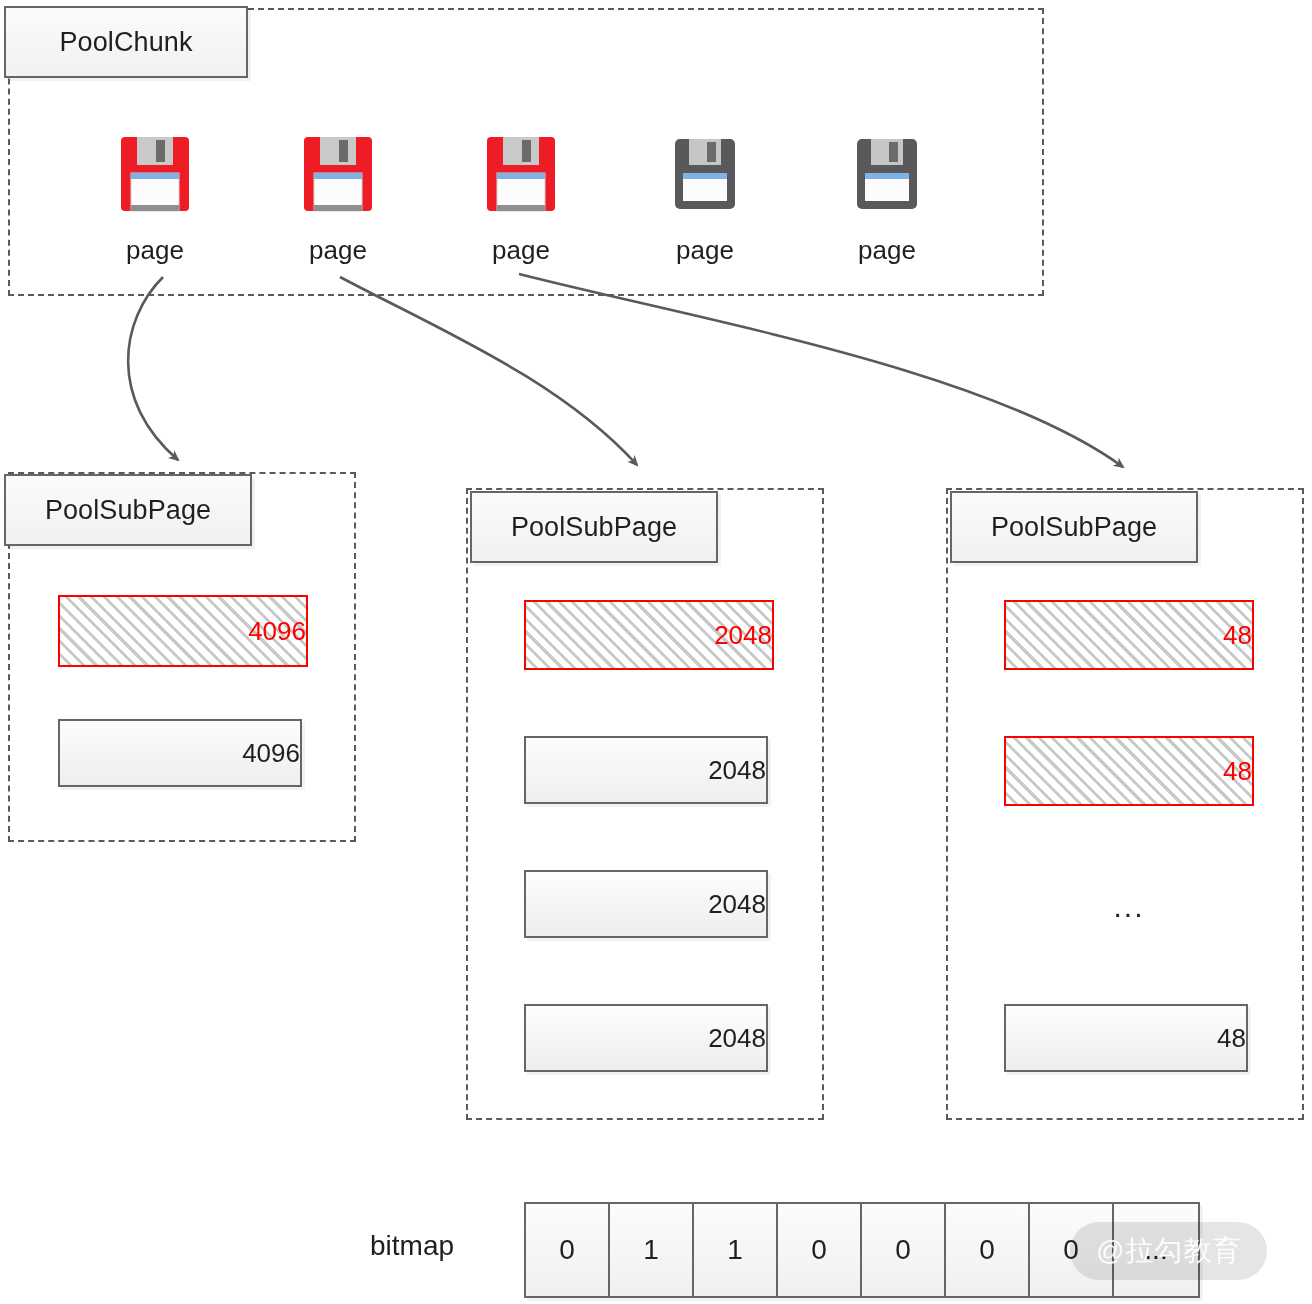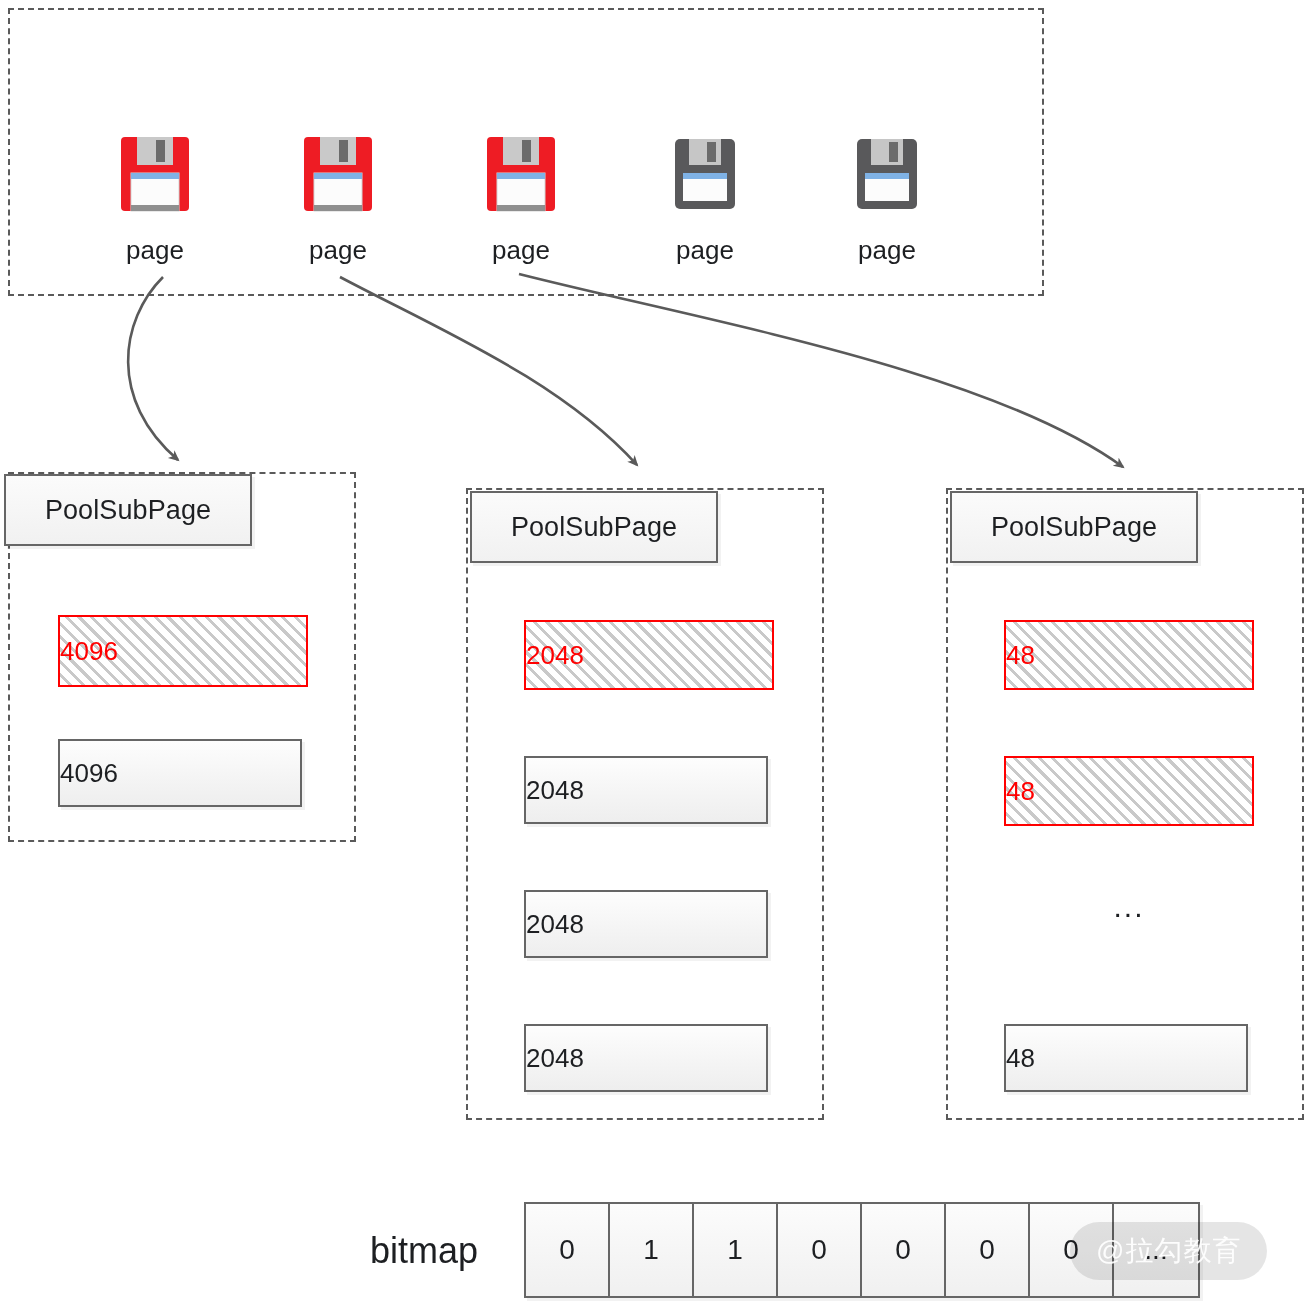--- a/index.html
+++ b/index.html
@@ -57,23 +57,22 @@
     display: block;
     margin: 0 auto;
   }
 
   
   .blk {
     position: absolute;
     box-sizing: border-box;
     display: flex;
     align-items: center;
-    justify-content: flex-start;
+    justify-content: flex-end;
     font-size: 26px;
-    margin-top: 20px;
   }
   .blk.free {
     border: 2px solid #666666;
     background: linear-gradient(180deg, #fdfdfd 0%, #eeeeee 100%);
     box-shadow: 3px 3px 0 rgba(0,0,0,0.05);
     color: #1d1f22;
   }
   .blk.used {
     border: 2px solid #ff0000;
     color: #ff0000;
@@ -91,21 +90,21 @@
     position: absolute;
     font-size: 30px;
     color: #1d1f22;
     text-align: center;
     letter-spacing: 2px;
   }
 
   
   .bitmap-label {
     position: absolute;
-    font-size: 36px;
+    font-size: 28px;
     color: #1d1f22;
   }
   .bitmap-row {
     position: absolute;
     display: flex;
     box-sizing: border-box;
     border: 2px solid #666666;
     background: linear-gradient(180deg, #fcfcfc 0%, #f0f0f0 100%);
     box-shadow: 3px 3px 0 rgba(0,0,0,0.05);
   }
@@ -155,20 +154,23 @@
         <path d="M0,0 L11,5 L0,10 L3,5 Z" fill="#5a5a5a"></path>
       </marker>
     </defs>
     <path d="M163,277 C120,320 108,400 178,460" fill="none" stroke="#5a5a5a" stroke-width="2.6" marker-end="url(#ah)"></path>
     <path d="M340,277 C440,330 560,380 637,465" fill="none" stroke="#5a5a5a" stroke-width="2.6" marker-end="url(#ah)"></path>
     <path d="M519,274 C700,320 990,370 1123,467" fill="none" stroke="#5a5a5a" stroke-width="2.6" marker-end="url(#ah)"></path>
   </svg>
 
   <div class="dashed-box" style="left:8px; top:8px; width:1036px; height:288px;"></div>
 
+  <div class="hdr-box" style="left:4px; top:6px; width:244px; height:72px;">
+    <span>PoolChunk</span>
+  </div>
 
   <div class="page-cell" style="left:100px; top:133px;">
     <svg class="floppy" width="76" height="82" viewBox="0 0 76 82">
       <rect x="4" y="4" width="68" height="74" rx="4" fill="#ee1c24"></rect>
       <rect x="20" y="4" width="36" height="28" fill="#c9c9c9"></rect>
       <rect x="39" y="7" width="9" height="22" fill="#6b6b6b"></rect>
       <rect x="14" y="40" width="48" height="38" fill="#fcfcfc" stroke="#d4d4d4" stroke-width="1"></rect>
       <rect x="14" y="40" width="48" height="6" fill="#7fb2e5"></rect>
       <rect x="14" y="72" width="48" height="6" fill="#8f8f8f"></rect>
     </svg>

